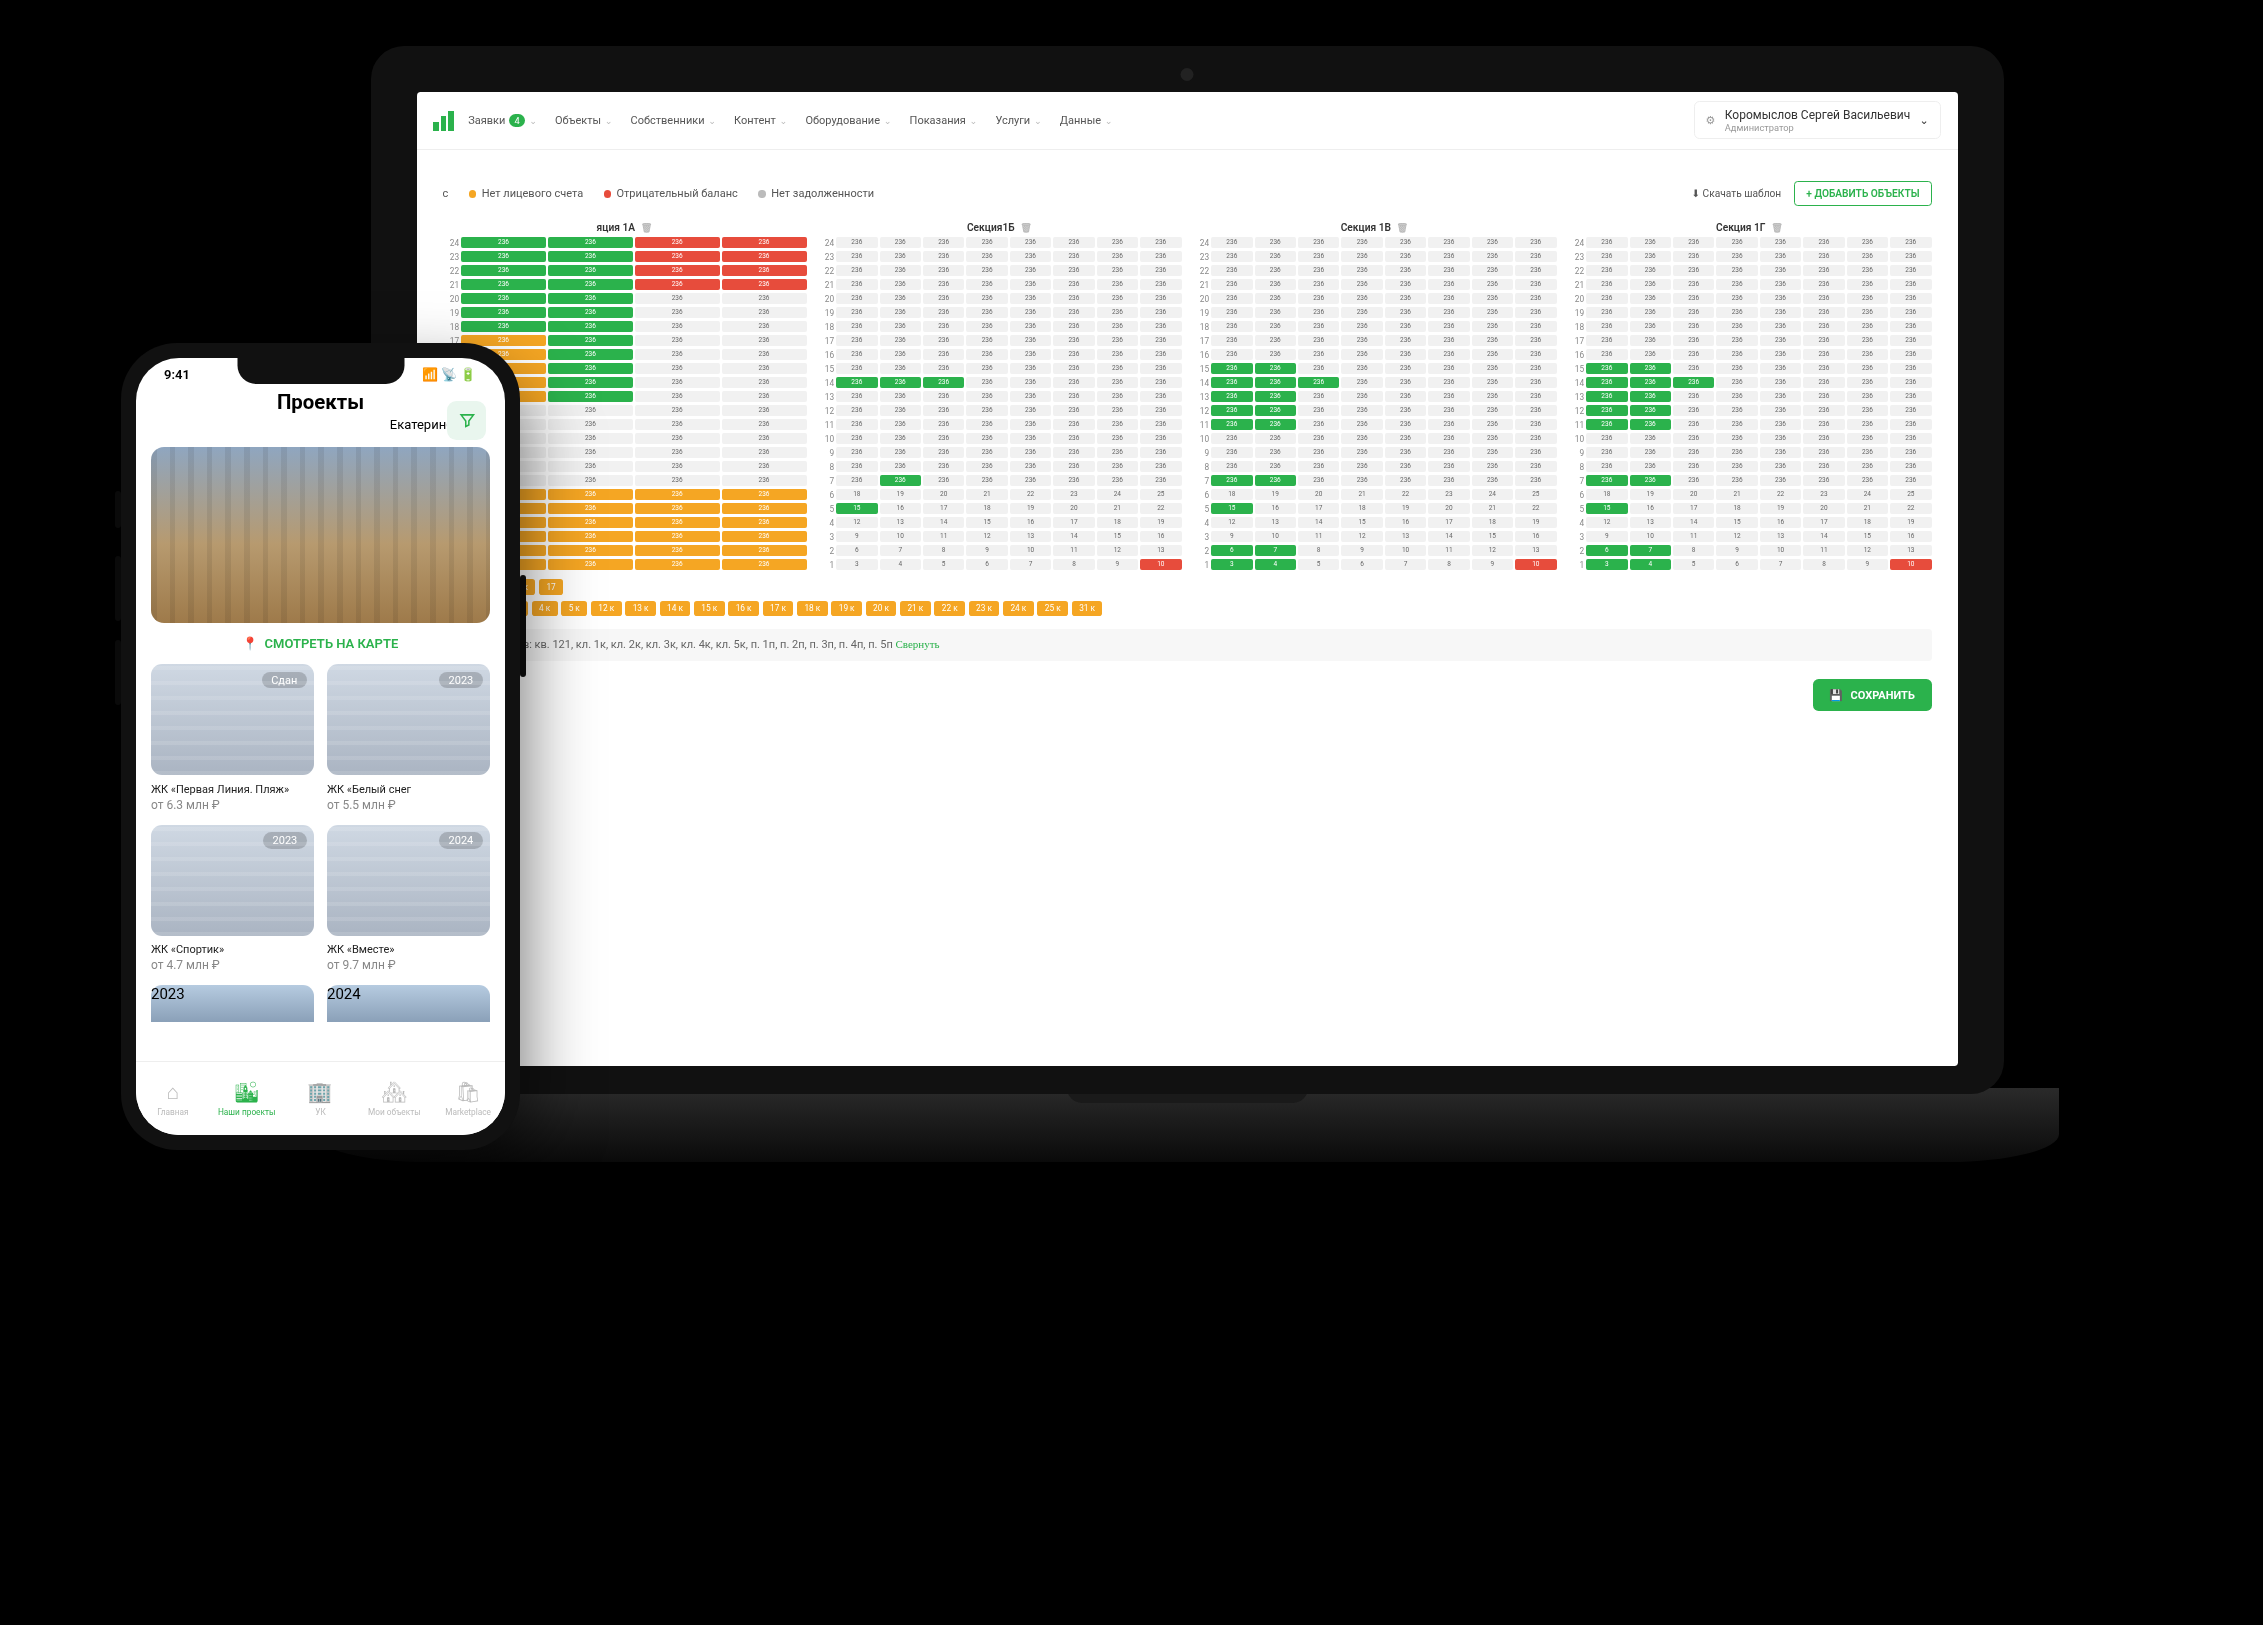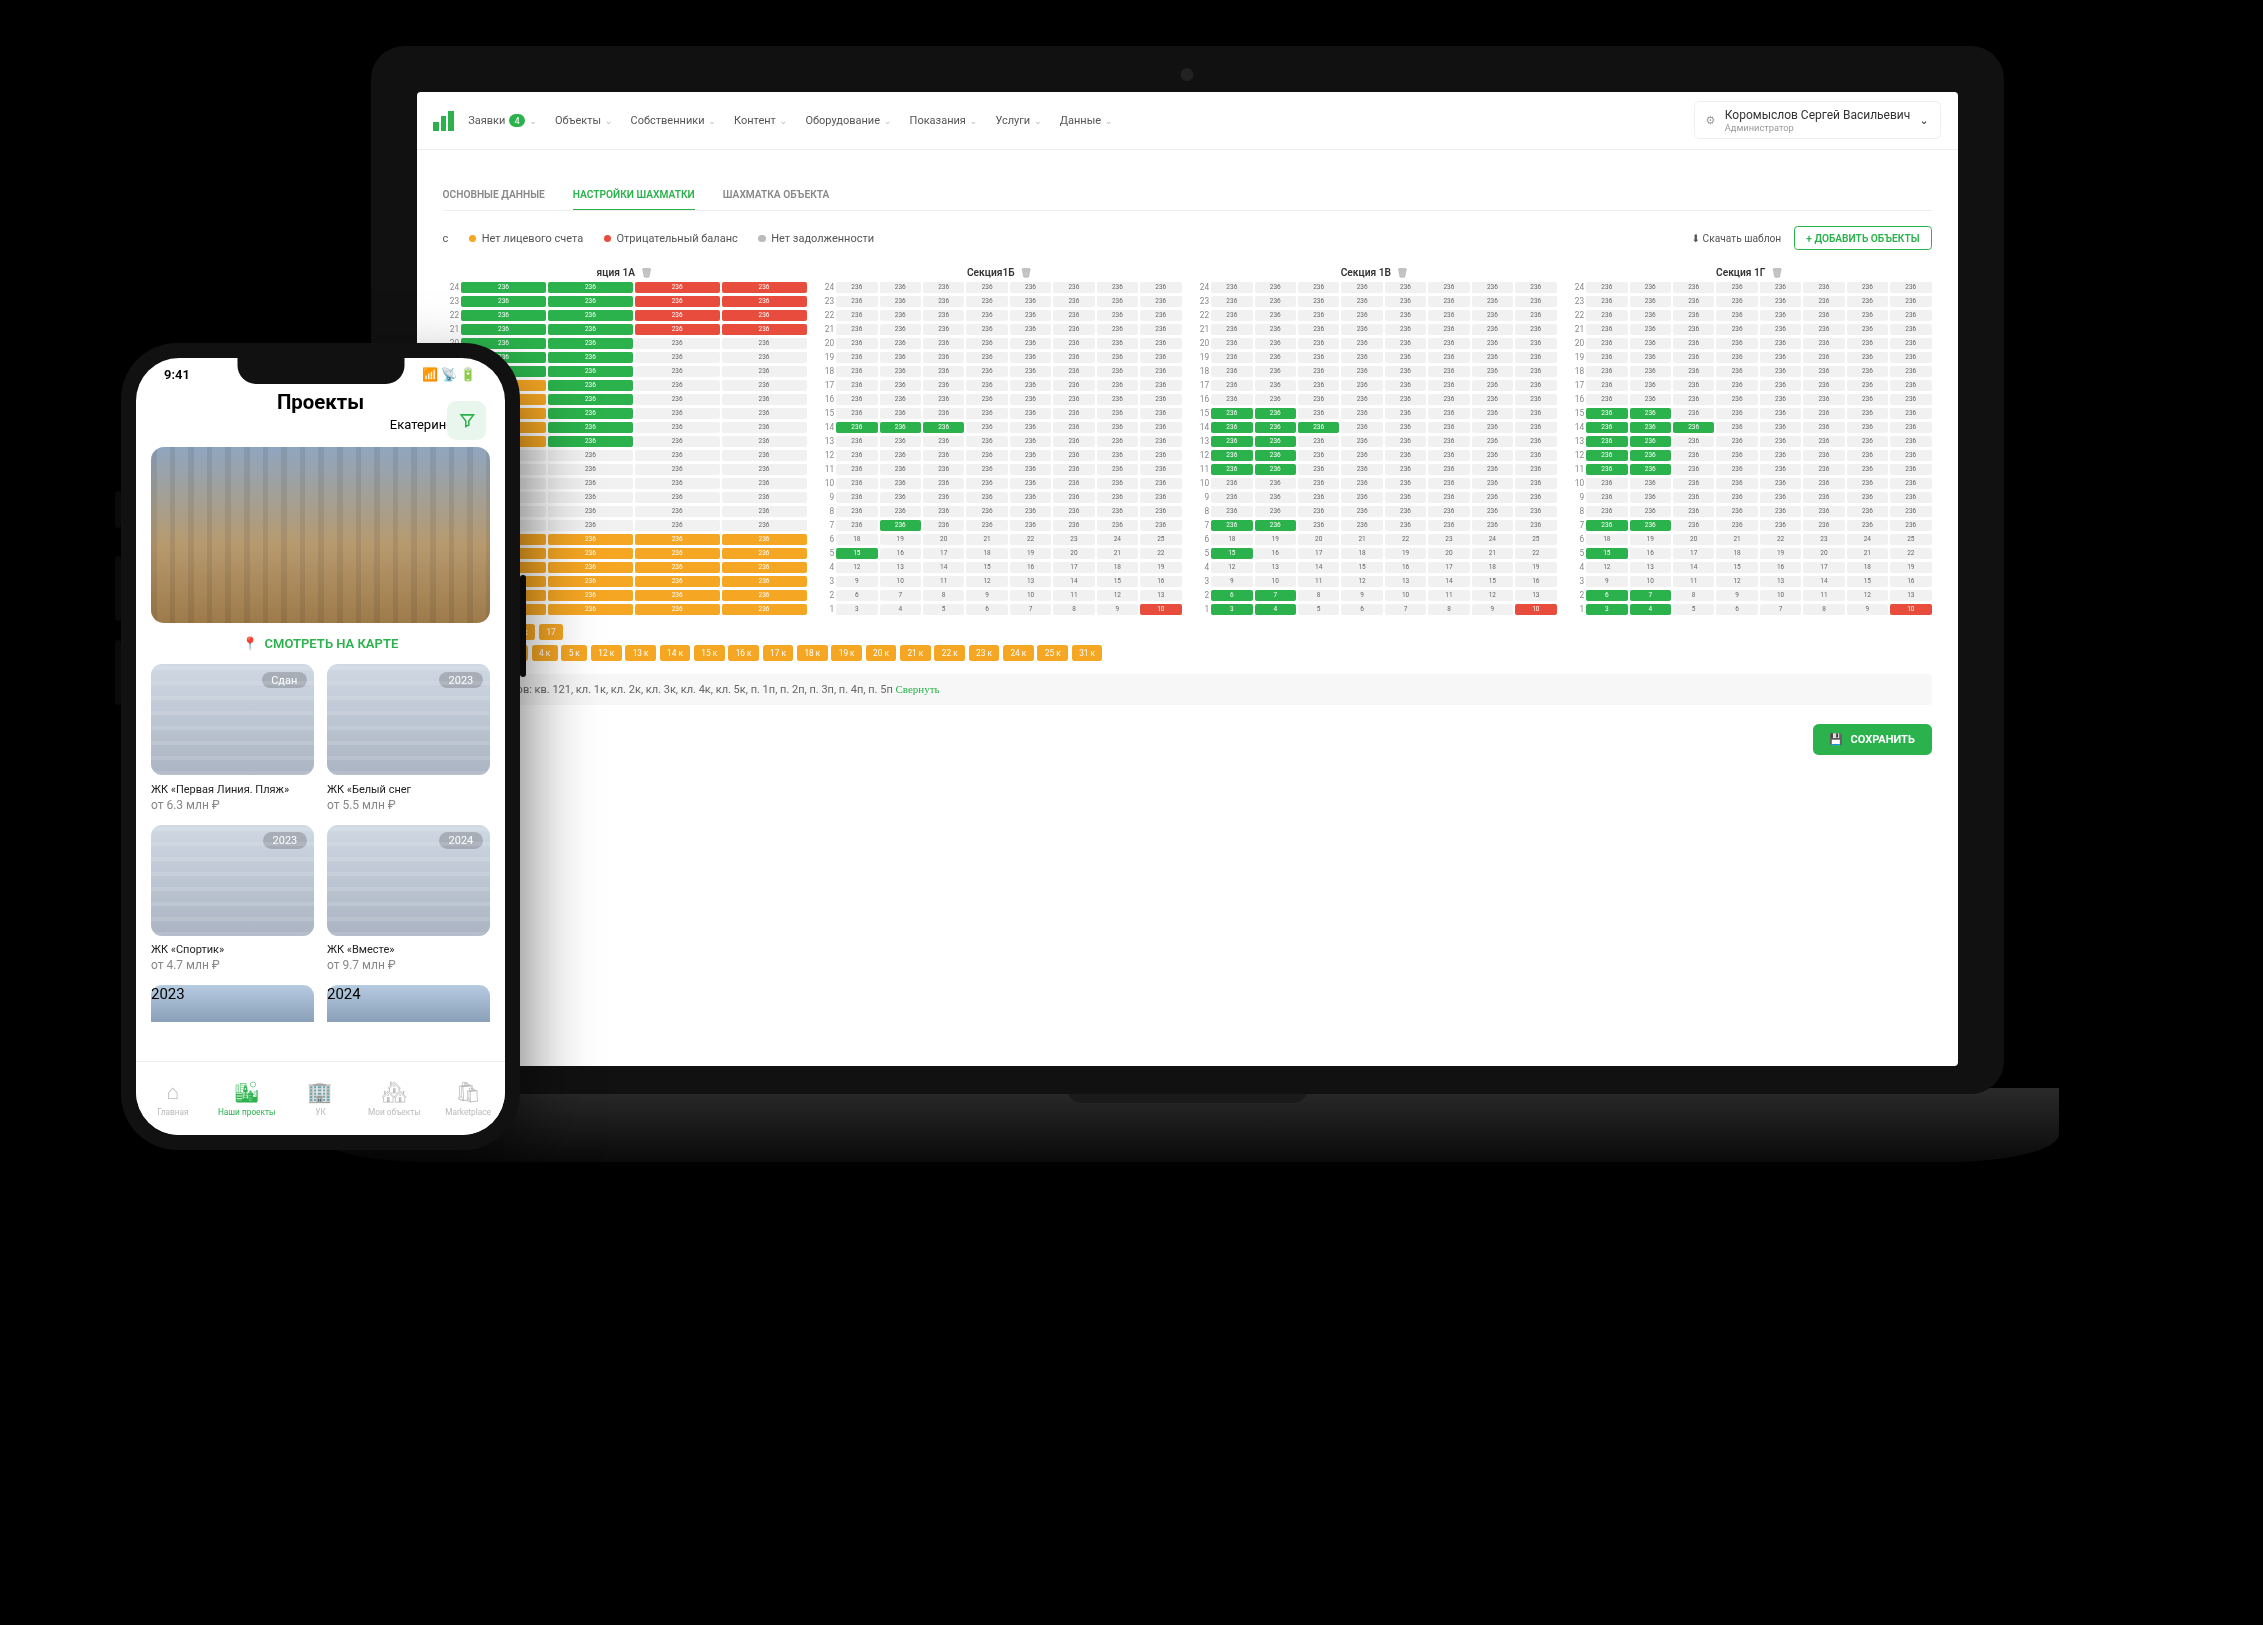--- a/index.html
+++ b/index.html
@@ -158,25 +158,20 @@
             <div>
               <div class="user-name">Коромыслов Сергей Васильевич</div>
               <div class="user-role">Администратор</div>
             </div>
             <span class="chev">⌄</span>
           </div>
         </div>
 
         <div class="page">
 
-          <div class="tabs" id="tabs">
-              <div class="tab">ОСНОВНЫЕ ДАННЫЕ</div>
-              <div class="tab active">НАСТРОЙКИ ШАХМАТКИ</div>
-              <div class="tab">ШАХМАТКА ОБЪЕКТА</div>
-            </div>
 
           <div class="toolbar">
             <div class="legend">
               <span>с</span>
               <span><span class="dot orange"></span><span>Нет лицевого счета</span></span>
               <span><span class="dot red"></span><span>Отрицательный баланс</span></span>
               <span><span class="dot gray"></span><span>Нет задолженности</span></span>
             </div>
             <div class="toolbar-actions">
               <span class="link-action">⬇ <span>Скачать шаблон</span></span>

